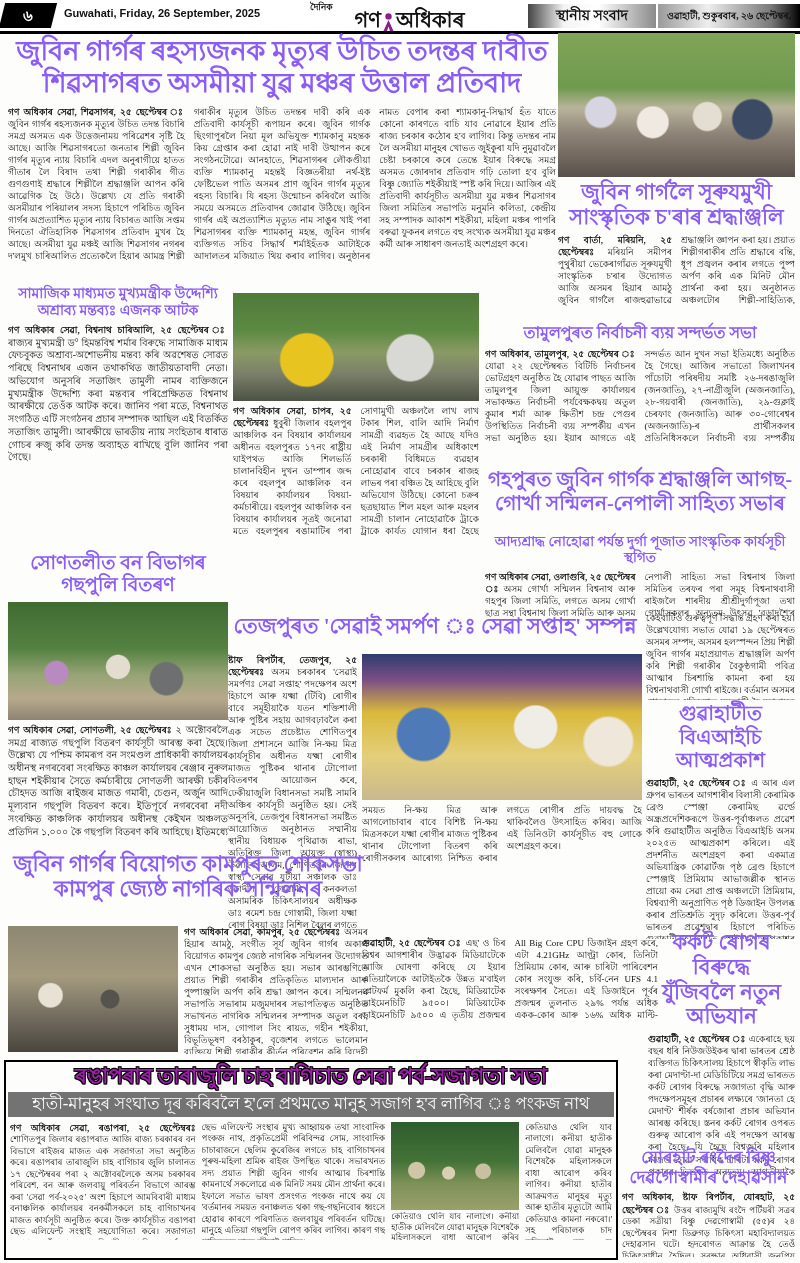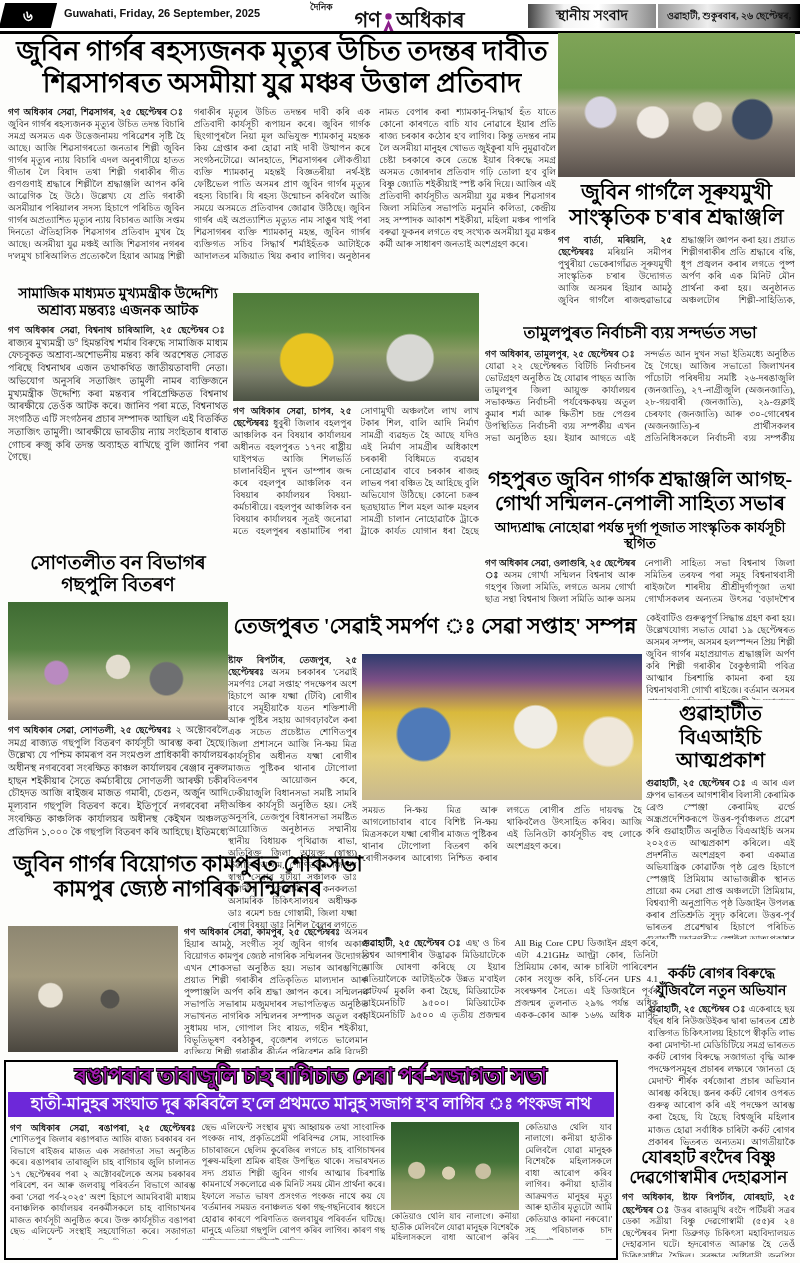--- a/index.html
+++ b/index.html
@@ -16,21 +16,21 @@
   .brand-prefix{position:absolute;left:18px;top:0px;font-size:9px;font-weight:bold;}
   .brand-main{position:absolute;left:0;top:4px;width:235px;font-size:21px;font-weight:bold;letter-spacing:0px;}
   .brand-main svg{vertical-align:-4px;margin:0 1px;}
   .section-strip{left:528px;top:4px;width:128px;height:24px;
         background:linear-gradient(to right,#444,#f4f4f4 28%,#fff 55%,#8a8a8a 100%);
         text-align:center;font-weight:bold;font-size:14px;line-height:24px;}
   .date-strip{left:658px;top:4px;width:142px;height:24px;
         background:linear-gradient(to right,#9a9a9a,#eeeeee 35%,#777 80%,#000 100%);
         text-align:center;font-weight:bold;font-size:9.5px;line-height:24px;}
   
-  .hl{font-weight:bold;text-align:center;color:#000000;line-height:1.18;}
+  .hl{font-weight:bold;text-align:center;color:#8b5cf6;line-height:1.18;}
   .body-txt{font-size:9px;line-height:1.34;text-align:justify;overflow:hidden;}
   .body-txt b{font-size:9px;}
   .cols-2{column-count:2;column-gap:9px;}
   .cols-3{column-count:3;column-gap:9px;}
   .photo{overflow:hidden;}
   
   .ph-memorial{background:
       radial-gradient(circle at 18% 55%, #d8d5e2 0 7%, transparent 8%),
       radial-gradient(circle at 40% 62%, #efe9e2 0 9%, transparent 10%),
       radial-gradient(circle at 63% 58%, #e4ded2 0 8%, transparent 9%),
@@ -54,21 +54,21 @@
       radial-gradient(circle at 25% 55%, #e8e2d4 0 8%, transparent 9%),
       radial-gradient(circle at 60% 58%, #55534e 0 7%, transparent 8%),
       linear-gradient(180deg,#8e8772 0%,#a39a7e 40%,#6e685c 75%,#4a463e 100%);}
   .ph-teagarden{background:
       radial-gradient(circle at 20% 55%, #cfc6a8 0 7%, transparent 8%),
       radial-gradient(circle at 45% 58%, #d9d0b2 0 7%, transparent 8%),
       radial-gradient(circle at 72% 56%, #c9c0a2 0 7%, transparent 8%),
       linear-gradient(180deg,#2f5c2c 0%,#447338 45%,#7e9158 70%,#9aa06b 100%);}
   
   .outline{color:#a21caf;text-shadow:-1px -1px 0 #000,1px -1px 0 #000,-1px 1px 0 #000,1px 1px 0 #000,0 1px 0 #000,0 -1px 0 #000;}
-  .reverse-bar{background:#6d28d9;color:#fff;font-weight:bold;text-align:center;}
+  .reverse-bar{background:#737373;color:#fff;font-weight:normal;text-align:center;}
   .box{border:2px solid #000;}
 </style>
 </head>
 <body>
 
 <div class="page">
 
   <div class="abs header">
     <div class="abs pageno">
       <span>৬</span>
@@ -135,21 +135,21 @@
       <b>গণ অধিকাৰ, তামুলপুৰ, ২৫ ছেপ্টেম্বৰ ঃ</b>
       <span>যোৱা ২২ ছেপ্টেম্বৰত বিটিচি নিৰ্বাচনৰ ভোটগ্ৰহণ অনুষ্ঠিত হৈ যোৱাৰ পাছত আজি তামুলপুৰ জিলা আয়ুক্ত কাৰ্যালয়ৰ সভাকক্ষত নিৰ্বাচনী পৰ্যবেক্ষকদ্বয় অতুল কুমাৰ শৰ্মা আৰু ক্ষিতীশ চন্দ্ৰ পেগুৰ উপস্থিতিত নিৰ্বাচনী ব্যয় সম্পৰ্কীয় এখন সভা অনুষ্ঠিত হয়। ইয়াৰ আগতে এই সন্দৰ্ভত আন দুখন সভা ইতিমধ্যে অনুষ্ঠিত হৈ গৈছে। আজিৰ সভাতো জিলাখনৰ পাঁচোটা পৰিষদীয় সমষ্টি ২৬-দৰঙাজুলি (জনজাতি), ২৭-নাগ্ৰীজুলি (অজনজাতি), ২৮-গয়বাৰী (জনজাতি), ২৯-গুক্লাই চেৰফাং (জনজাতি) আৰু ৩০-গোৰেশ্বৰ (অজনজাতি)-ৰ প্ৰাৰ্থীসকলৰ প্ৰতিনিধিসকলে নিৰ্বাচনী ব্যয় সম্পৰ্কীয় হিচাপ-নিকাচসমূহ পৰ্যবেক্ষকদ্বয়ৰ সন্মুখত দাখিল কৰে। উল্লেখ্য যে চূড়ান্ত হিচাপ-নিকাচ এমাহৰ ভিতৰত দাখিল কৰিব লাগিব বুলি পৰ্যবেক্ষকে জনাইছে। আজিৰ সভাত নিৰ্বাচনী পৰ্যবেক্ষকৰ প্ৰটকল বিষয়া হিংগুক ৰঞ্জিত কুমাৰ আৰু সুশান্ত বৰগোহাঁইকে ধৰি প্ৰশাসনিক তথা প্ৰাৰ্থীসকলৰ প্ৰতিনিধিসকল উপস্থিত আছিল।</span>
     </div>
   </div>
 
   <div class="abs" style="left:485px;top:468px;width:310px;">
     <div class="hl" style="font-size:20px;">
       <div>গহপুৰত জুবিন গাৰ্গক শ্ৰদ্ধাঞ্জলি আগছ-</div>
       <div>গোৰ্খা সন্মিলন-নেপালী সাহিত্য সভাৰ</div>
     </div>
-    <div class="hl" style="font-size:13.5px;margin-top:5px;">আদ্যশ্ৰাদ্ধ নোহোৱা পৰ্যন্ত দুৰ্গা পূজাত সাংস্কৃতিক কাৰ্যসূচী স্থগিত</div>
+    <div class="hl" style="font-size:13.5px;margin-top:19px;">আদ্যশ্ৰাদ্ধ নোহোৱা পৰ্যন্ত দুৰ্গা পূজাত সাংস্কৃতিক কাৰ্যসূচী স্থগিত</div>
     <div class="body-txt cols-2" style="margin-top:5px;height:50px;">
       <b>গণ অধিকাৰ সেৱা, ওলাগুৰি, ২৫ ছেপ্টেম্বৰ ঃ</b>
       <span>অসম গোৰ্খা সন্মিলন বিশ্বনাথ আৰু গহপুৰ জিলা সমিতি, লগতে অসম গোৰ্খা ছাত্ৰ সন্থা বিশ্বনাথ জিলা সমিতি আৰু অসম নেপালী সাহিত্য সভা বিশ্বনাথ জিলা সমিতিৰ তৰফৰ পৰা সমূহ বিশ্বনাথবাসী ৰাইজলৈ শাৰদীয় শ্ৰীশ্ৰীদুৰ্গাপূজা তথা গোৰ্খাসকলৰ অন্যতম উৎসৱ 'বড়াদশৈ'ৰ শুভেচ্ছা জ্ঞাপন কৰিলোঁ। যোৱা ২৩ ছেপ্টেম্বৰত বিশ্বনাথ জিলাৰ টকৌবাৰী গাঁও পঞ্চায়তৰ কাৰ্যালয় প্ৰাঙ্গণত সদৌ অসম গোৰ্খা ছাত্ৰ, অসম গোৰ্খা সন্মিলন বিশ্বনাথ আৰু গহপুৰ জিলা সমিতি, অসম নেপালী সাহিত্য সভা বিশ্বনাথ জিলা সমিতিৰ উদ্যোগত অনুষ্ঠিত হোৱা যৌথ সভাত</span>
     </div>
   </div>
   <div class="abs body-txt" style="left:646px;top:612px;width:149px;height:88px;">
     <span>কেইবাটিও গুৰুত্বপূৰ্ণ সিদ্ধান্ত গ্ৰহণ কৰা হয়। উল্লেখযোগ্য সভাত যোৱা ১৯ ছেপ্টেম্বৰত অসমৰ সম্পদ, অসমৰ হলস্পন্দন প্ৰিয় শিল্পী জুবিন গাৰ্গৰ মহাপ্ৰয়াণত শ্ৰদ্ধাঞ্জলি অৰ্পণ কৰি শিল্পী গৰাকীৰ বৈকুণ্ঠগামী পবিত্ৰ আত্মাৰ চিৰশান্তি কামনা কৰা হয় বিশ্বনাথবাসী গোৰ্খা ৰাইজে। বৰ্তমান অসমৰ শোকাকুল পৰিৱেশত সমভাগী হৈ মহানায়ক প্ৰিয় শিল্পী গৰাকীৰ বিদেহী আত্মাৰ সদগতি কামনা কৰি আগন্তুক শ্ৰীশ্ৰীদুৰ্গাপূজাৰ কাৰ্যসূচী সমূহত কেৱল পূজা-অৰ্চনা তথা মাঙ্গলিক কাৰ্যসূচী সমূহ অনুষ্ঠিত কৰি আমাৰ প্ৰাণৰ শিল্পীগৰাকীৰ আদ্যশ্ৰাদ্ধ সম্পন্ন নোহোৱা পৰ্যন্ত গোৰ্খা অধ্যুষিত অঞ্চল সমূহত গোৰ্খা ৰাইজে আয়োজন কৰা সাংস্কৃতিক তথা মনোৰঞ্জনাত্মক কাৰ্যসূচী সমূহ স্থগিত ৰাখি মহান শিল্পী গৰাকীক শ্ৰদ্ধা জনাবলৈ আহ্বান জনায়।</span>
   </div>
 
   <div class="abs" style="left:228px;top:614px;width:414px;">
@@ -185,21 +185,21 @@
   </div>
 
   <div class="abs" style="left:362px;top:933px;width:296px;">
     <div class="body-txt cols-2" style="margin-top:4px;height:86px;">
       <b>গুৱাহাটী, ২৫ ছেপ্টেম্বৰ ঃ</b>
       <span>এছ' ও চিৰ বিশ্বৰ আগশাৰীৰ উদ্ভাৱক মিডিয়াটেকে আজি ঘোষণা কৰিছে যে ইয়াৰ এতিয়ালৈকে আটাইতকৈ উন্নত ম'বাইল প্লেটফৰ্ম মুকলি কৰা হৈছে, মিডিয়াটেক ডাইমেনচিটি ৯৫০০। মিডিয়াটেক ডাইমেনচিটি ৯৫০০ এ তৃতীয় প্ৰজন্মৰ All Big Core CPU ডিজাইন গ্ৰহণ কৰে, এটা 4.21GHz আল্ট্ৰা কোৰ, তিনিটা প্ৰিমিয়াম কোৰ, আৰু চাৰিটা পাৰিবেশন কোৰ সংযুক্ত কৰি, চৰ্বি-নেন UFS 4.1 সংৰক্ষণৰ সৈতে। এই ডিজাইনে পূৰ্বৰ প্ৰজন্মৰ তুলনাত ২৯% পৰ্যন্ত অধিক একক-কোৰ আৰু ১৬% অধিক মাল্টি-কোৰ পৰিবেশন প্ৰদান কৰে, আনহাতে আল্ট্ৰা-কোৰে শীৰ্ষ পৰিবেশনত ৫৫% পৰ্যন্ত কম শক্তি খৰচ লাভ কৰে, যাৰ ফলত ব্যৱহাৰকাৰীসকলে বেটাৰী জীৱনকাল আৰু অধিক উৎপাদনশীলতা লাভ কৰে। মিডিয়াটেকৰ কৰ্পৰেট জ্যেষ্ঠ উপ-সভাপতি তথা বেতাঁৰ যোগাযোগ ব্যৱসায়িক ইউনিটৰ জেনেৰেল মেনেজাৰ জে চি ছুৱে কয় যে, 'যেতিয়া এআই দৈনন্দিন জীৱনৰ অংশ হৈ পৰিছে, গ্ৰাহকে এনে ডিভাইচ বিচাৰে যিয়ে বেটাৰীৰ জীৱন ত্যাগ নকৰাকৈ অধিক স্মাৰ্ট, দ্ৰুত আৰু অধিক ব্যক্তিগত অনুভৱ কৰে।'</span>
     </div>
   </div>
 
   <div class="abs" style="left:648px;top:930px;width:147px;">
-    <div class="hl" style="font-size:14px;margin-top:36px;">
+    <div class="hl" style="font-size:21px;">
       <div>কৰ্কট ৰোগৰ বিৰুদ্ধে</div>
       <div>যুঁজিবলৈ নতুন অভিযান</div>
     </div>
     <div class="body-txt" style="margin-top:4px;height:146px;">
       <b>গুৱাহাটী, ২৫ ছেপ্টেম্বৰ ঃ</b>
       <span>একেৰাহে ছয় বছৰ ধৰি নিউজউইকৰ দ্বাৰা ভাৰতৰ শ্ৰেষ্ঠ ব্যক্তিগত চিকিৎসালয় হিচাপে স্বীকৃতি লাভ কৰা মেদাণ্টা-দা মেডিচিটিয়ে সমগ্ৰ ভাৰতত কৰ্কট ৰোগৰ বিৰুদ্ধে সজাগতা বৃদ্ধি আৰু পদক্ষেপসমূহৰ প্ৰচাৰৰ লক্ষ্যৰে 'জানতা হে মেদাণ্ট' শীৰ্ষক বৰ্ষজোৰা প্ৰচাৰ অভিযান আৰম্ভ কৰিছে। স্তনৰ কৰ্কট ৰোগৰ ওপৰত গুৰুত্ব আৰোপ কৰি এই পদক্ষেপ আৰম্ভ কৰা হৈছে, যি হৈছে বিশ্বজুৰি মহিলাৰ মাজত হোৱা সৰ্বাধিক চাৰিটা কৰ্কট ৰোগৰ প্ৰকাৰৰ ভিতৰত অন্যতম। আগতীয়াকৈ ধৰা পেলোৱাৰ মেদাণ্টৰ অধ্যক্ষ তথা সঞ্চালক ডাঃ ৰাজেশ উজ্জ্বলে কয় যে, 'কৰ্কট ৰোগৰ যত্ন-চিকিৎসা প্ৰমাণভিত্তিক, মানৱীয় আৰু সুলভ হ'ব লাগিব।'</span>
     </div>
   </div>
 
   <div class="abs box" style="left:4px;top:1060px;width:610px;height:196px;">

